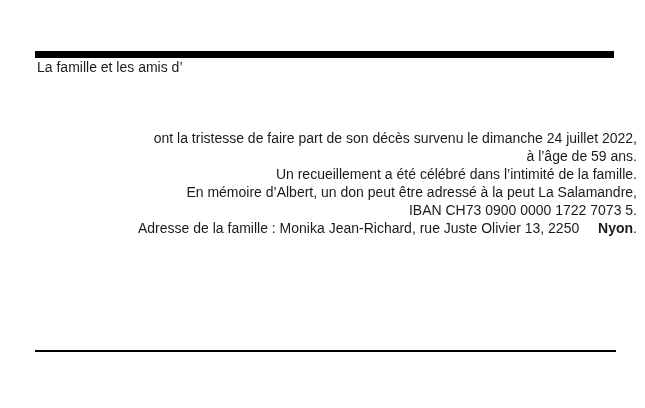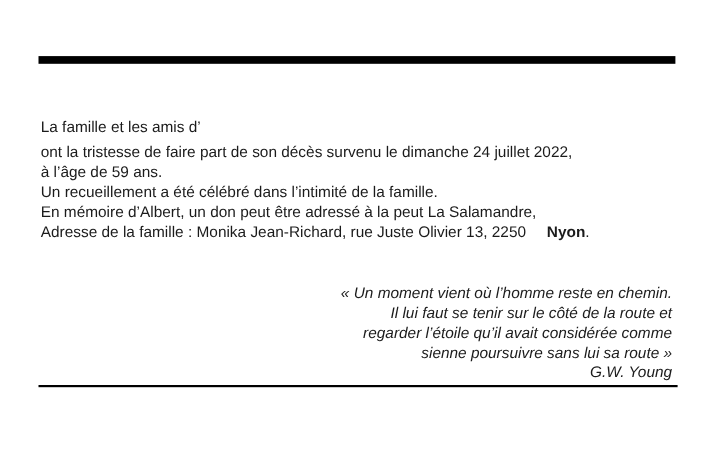--- a/index.html
+++ b/index.html
@@ -32,21 +32,20 @@
     height: 2px;
     background: #000000;
   }
   .intro {
     position: absolute;
     left: 37px;
     top: 58px;
     font-size: 14px;
     line-height: 18px;
     white-space: nowrap;
-    margin-top: 48px;
   }
   .deceased-name {
     position: absolute;
     left: 0;
     top: 88px;
     width: 607px;
     text-align: center;
     font-size: 15.5px;
     font-weight: bold;
     letter-spacing: 0.2px;
@@ -55,20 +54,21 @@
   .body-block {
     position: absolute;
     left: 37px;
     top: 129px;
     width: 600px;
     font-size: 14px;
     line-height: 18px;
   }
   .body-line {
     white-space: nowrap;
+    text-align: right;
   }
   .city-bold {
     font-weight: bold;
     padding-left: 15px;
   }
   .quote-block {
     position: absolute;
     right: 34px;
     top: 257px;
     width: 560px;
@@ -89,28 +89,22 @@
   <div class="top-bar"></div>
 
   <div class="intro">La famille et les amis d’</div>
 
 
   <div class="body-block">
     <div class="body-line">ont la tristesse de faire part de son décès survenu le dimanche 24 juillet 2022,</div>
     <div class="body-line">à l’âge de 59 ans.</div>
     <div class="body-line">Un recueillement a été célébré dans l’intimité de la famille.</div>
     <div class="body-line">En mémoire d’Albert, un don peut être adressé à la peut La Salamandre,</div>
+    <div class="body-line">IBAN CH73 0900 0000 1722 7073 5.</div>
     <div class="body-line">
       <span>Adresse de la famille : Monika Jean-Richard, rue Juste Olivier 13, 2250 </span><span class="city-bold">Nyon</span><span>.</span>
     </div>
   </div>
 
-  <div class="quote-block">
-    <div class="quote-line">« Un moment vient où l’homme reste en chemin.</div>
-    <div class="quote-line">Il lui faut se tenir sur le côté de la route et</div>
-    <div class="quote-line">regarder l’étoile qu’il avait considérée comme</div>
-    <div class="quote-line">sienne poursuivre sans lui sa route »</div>
-    <div class="quote-line">G.W. Young</div>
-  </div>
 
   <div class="bottom-rule"></div>
 
 </div>
 
 </body></html>

